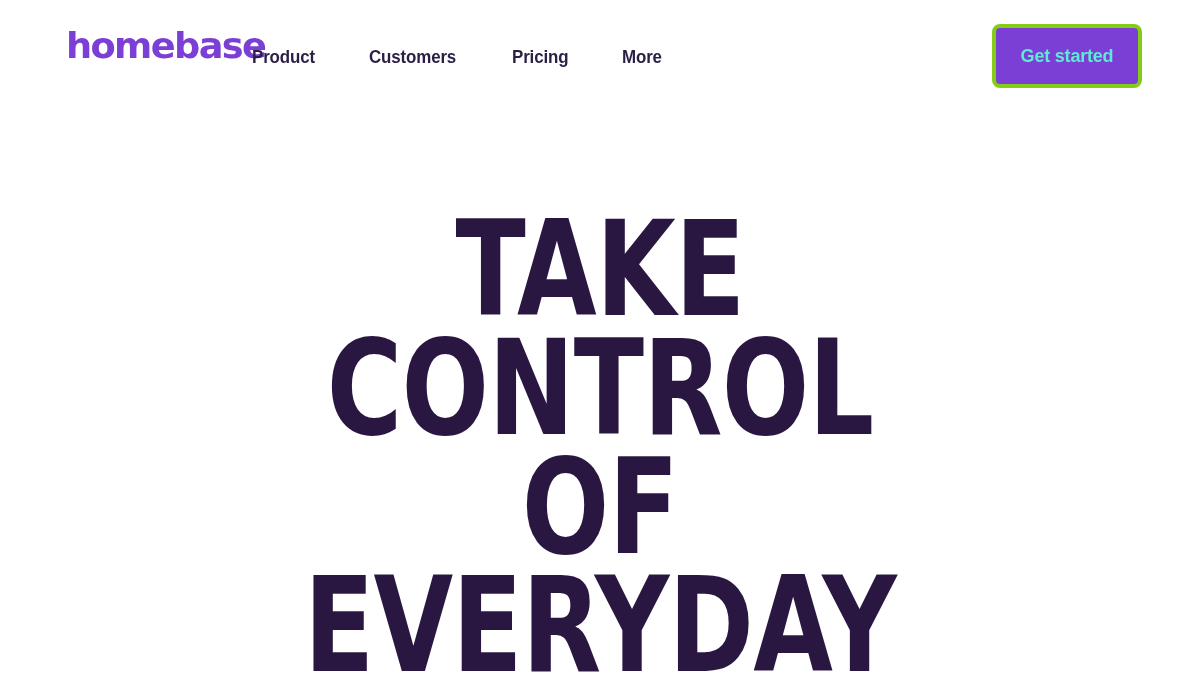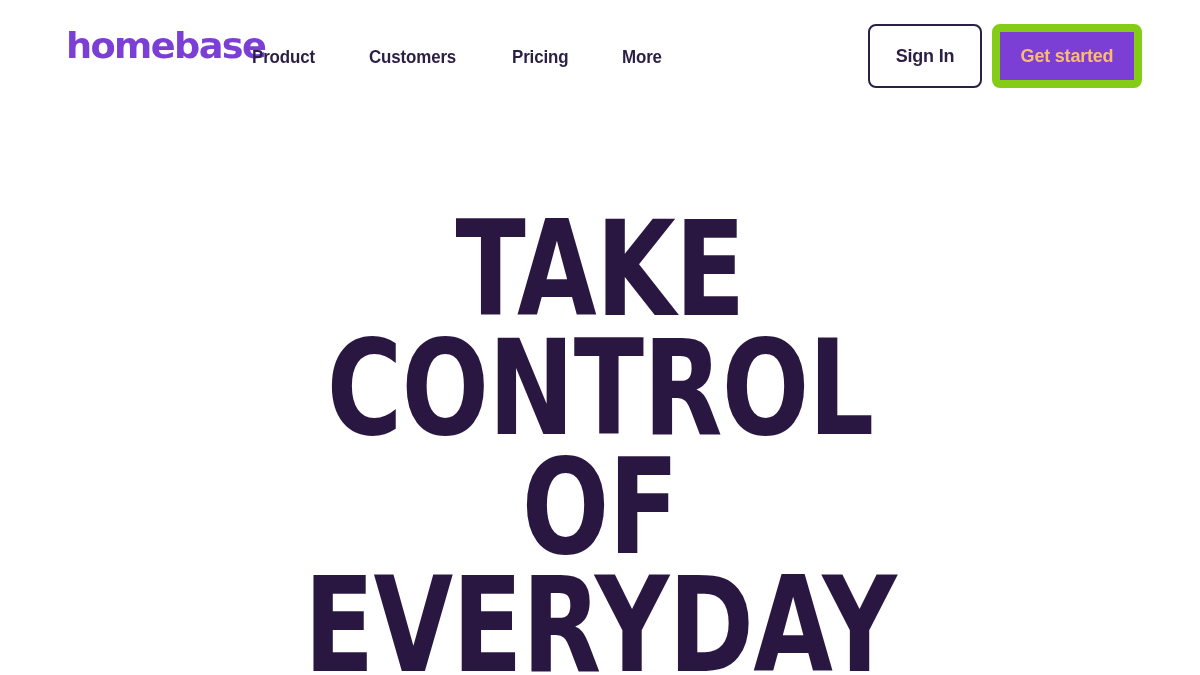--- a/index.html
+++ b/index.html
@@ -104,22 +104,22 @@
   .btn-signin {
     width: 114px;
     background: #ffffff;
     color: #2B1F45;
     border: 2px solid #2B1F45;
   }
 
   .btn-getstarted {
     width: 150px;
     background: #7C3FD6;
-    color: #fdba74;
-    border: 8px solid #84cc16;
+    color: #5eead4;
+    border: 4px solid #84cc16;
   }
 
   
   .hero {
     position: absolute;
     top: 112px;
     left: 0;
     width: 1200px;
     text-align: center;
   }
@@ -149,21 +149,20 @@
     <a class="brand">homebase</a>
 
     <nav class="main-nav">
       <a class="nav-link">Product</a>
       <a class="nav-link">Customers</a>
       <a class="nav-link">Pricing</a>
       <a class="nav-link">More</a>
     </nav>
 
     <div class="header-actions">
-      <a class="btn btn-signin">Sign In</a>
       <a class="btn btn-getstarted">Get started</a>
     </div>
 
   </header>
 
   <section class="hero">
 
     <h1 class="hero-title">
       <span>Take control of everyday</span>
       <br>

